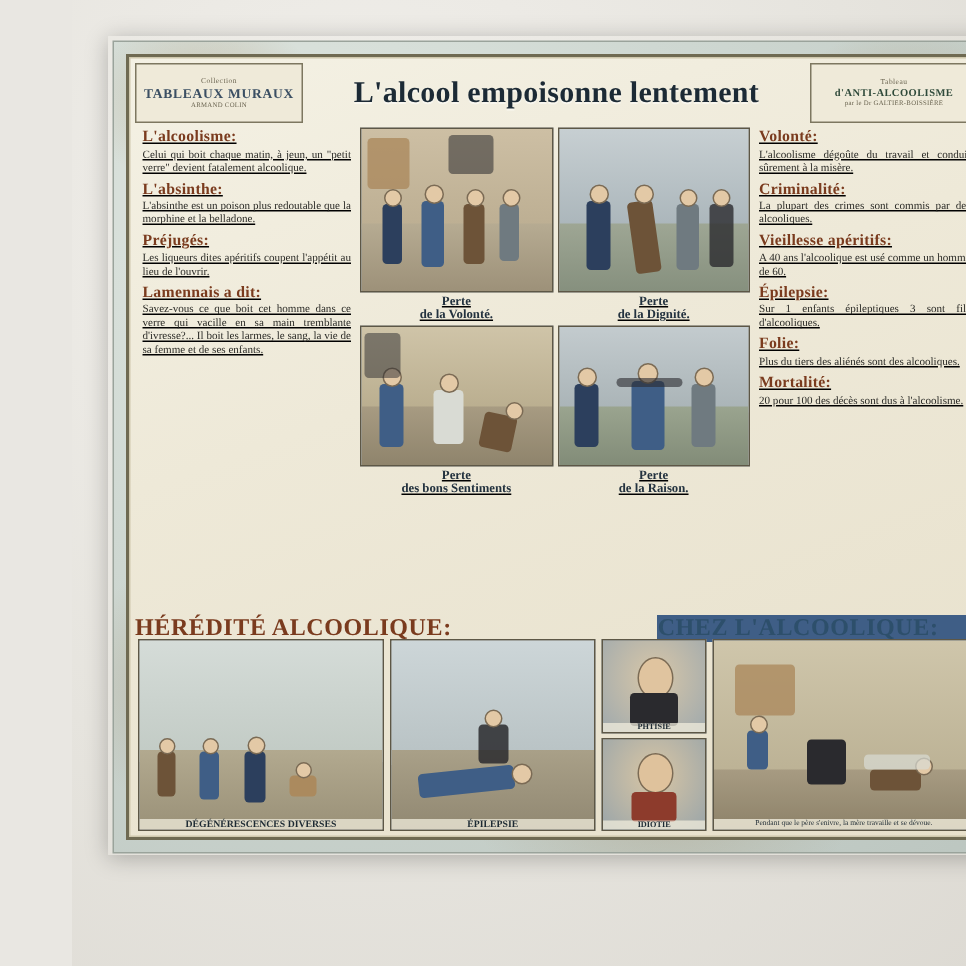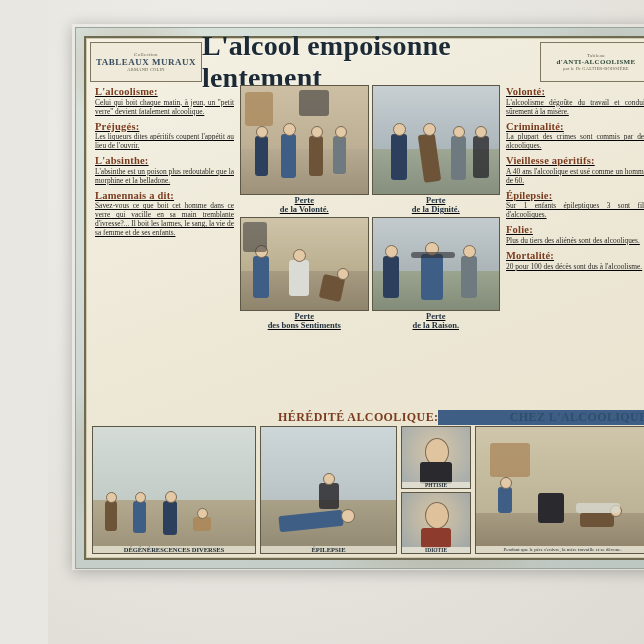--- a/index.html
+++ b/index.html
@@ -52,21 +52,21 @@
     width:112px;border:1px solid #7d7760;background:#efead9;
     display:flex;flex-direction:column;align-items:center;justify-content:center;
     padding:1px 2px;box-sizing:border-box;
   }
   .hdr-side .l1{font-size:5px;color:#6a6450;letter-spacing:.3px;}
   .hdr-side .l2{font-size:9px;font-weight:bold;color:#3b4f63;letter-spacing:.5px;}
   .hdr-side .l3{font-size:4.5px;color:#6a6450;letter-spacing:.2px;}
   .hdr-side .l4{font-size:7px;font-weight:bold;color:#2f4a3a;letter-spacing:.3px;}
   #title{
     flex:1;display:flex;align-items:center;justify-content:center;
-    font-size:28px;font-weight:bold;color:#1c2a35;letter-spacing:.2px;
+    font-size:20px;font-weight:bold;color:#1c2a35;letter-spacing:.2px;
     text-shadow:0 1px 0 rgba(255,255,255,.5);
   }
   
   #body{position:absolute;left:4px;top:46px;right:4px;bottom:150px;display:flex;text-decoration:underline;}
   .col{box-sizing:border-box;}
   .colL{width:148px;padding:2px 4px 0 5px;}
   .colC{flex:1;padding:1px 2px 0 2px;}
   .colR{width:150px;padding:2px 5px 0 4px;}
 
   .entry{margin-bottom:5px;}
@@ -92,21 +92,21 @@
   .grey{background:#6f7a80;}
   .brown{background:#6d5338;}
   .tan{background:#ab8a5e;}
   .white{background:#d9dbd4;}
   .black{background:#2a2a2e;}
   .red{background:#8d3b2c;}
 
   
   #bottom{position:absolute;left:4px;right:4px;bottom:4px;height:144px;}
   .btitle{
-    text-align:right;font-size:12px;font-weight:bold;color:#7a3b1e;letter-spacing:.4px;
+    text-align:left;font-size:16px;font-weight:bold;color:#7a3b1e;letter-spacing:.4px;
   }
   .btitle.blue{color:#2d4f6b;}
   #bottomrow{position:absolute;left:0;right:0;top:16px;bottom:0;display:flex;gap:4px;padding:0 2px;}
   .bpic{position:relative;border:1px solid #5d5746;background:#c9d1d3;overflow:hidden;}
   .bcap{
     position:absolute;left:0;right:0;bottom:0;text-align:center;font-size:6.5px;
     font-weight:bold;color:#1d2a33;background:rgba(240,236,220,.75);
   }
   .portrait{position:relative;border:1px solid #5d5746;background:#b9c3c6;overflow:hidden;}
   .plabel{
@@ -148,26 +148,26 @@
       </div>
 
       <div id="body">
 
         <div class="col colL">
           <div class="entry">
             <div class="hd">L'alcoolisme:</div>
             <div class="tx">Celui qui boit chaque matin, à jeun, un "petit verre" devient fatalement alcoolique.</div>
           </div>
           <div class="entry">
+            <div class="hd">L'absinthe:</div>
+            <div class="tx">L'absinthe est un poison plus redoutable que la morphine et la belladone.</div>
+          </div>
+          <div class="entry">
             <div class="hd">Préjugés:</div>
             <div class="tx">Les liqueurs dites apéritifs coupent l'appétit au lieu de l'ouvrir.</div>
-          </div>
-          <div class="entry">
-            <div class="hd">L'absinthe:</div>
-            <div class="tx">L'absinthe est un poison plus redoutable que la morphine et la belladone.</div>
           </div>
           <div class="entry">
             <div class="hd">Lamennais a dit:</div>
             <div class="tx">Savez-vous ce que boit cet homme dans ce verre qui vacille en sa main tremblante d'ivresse?... Il boit les larmes, le sang, la vie de sa femme et de ses enfants.</div>
           </div>
         </div>
 
         <div class="col colC">
           <div class="picrow">
             <div class="pic" style="width:50%;height:108px;">

